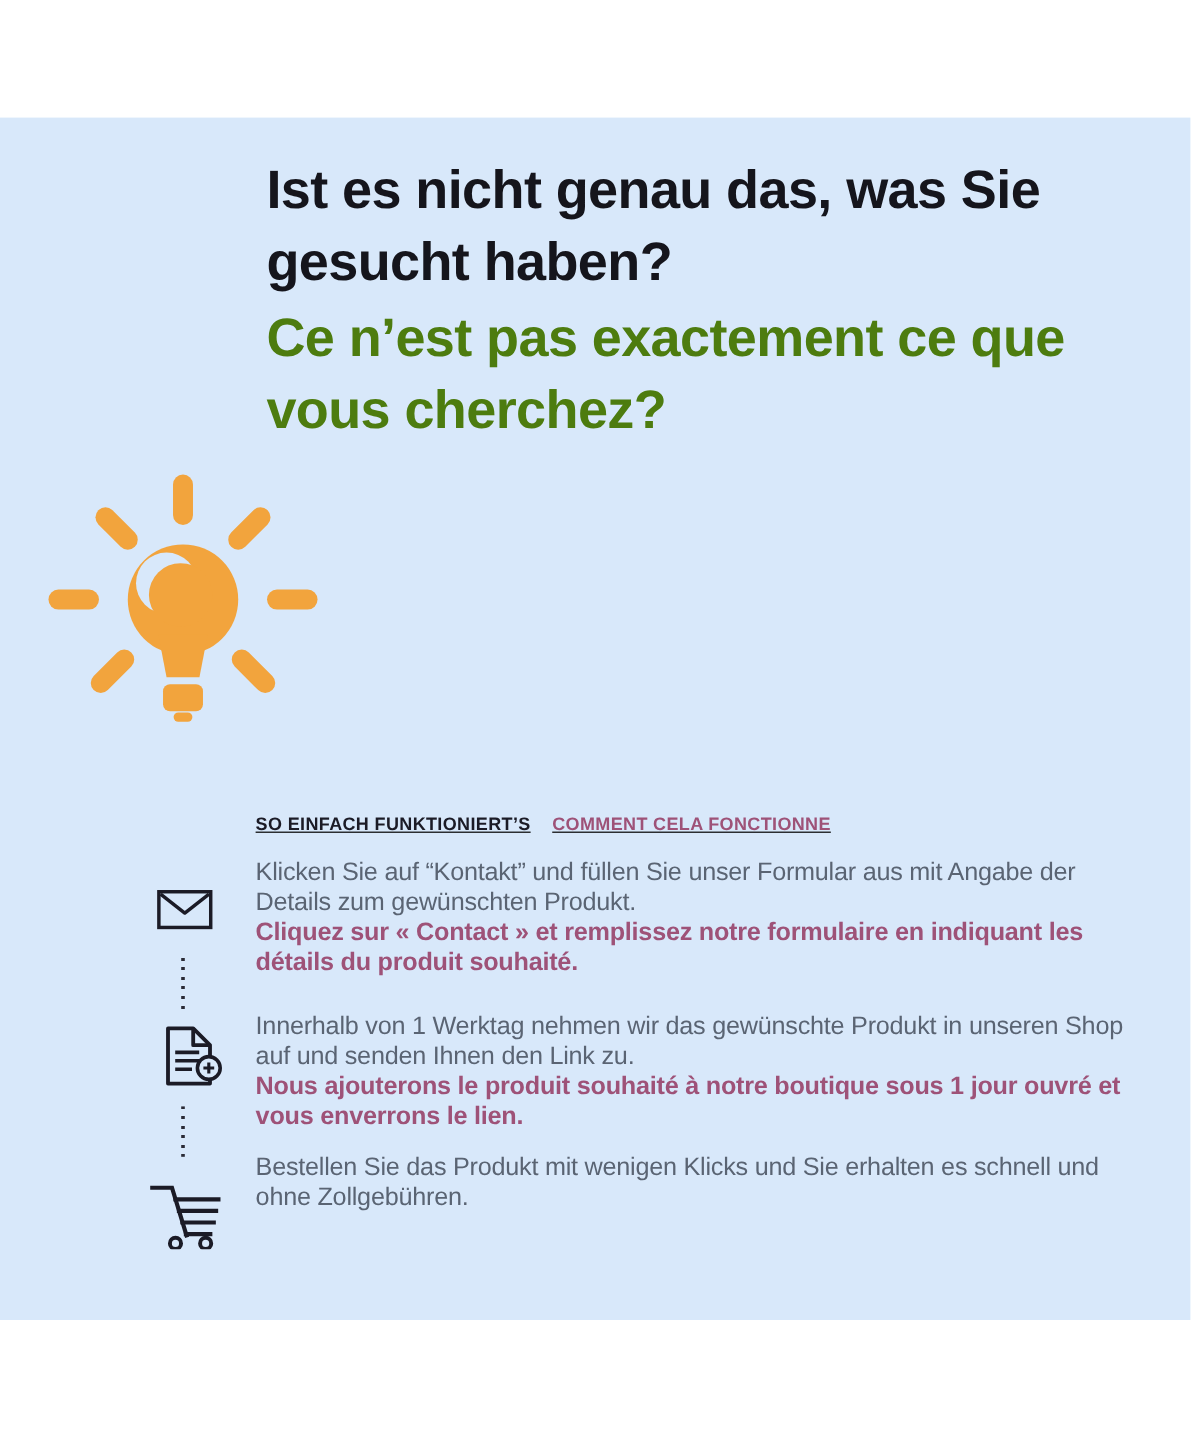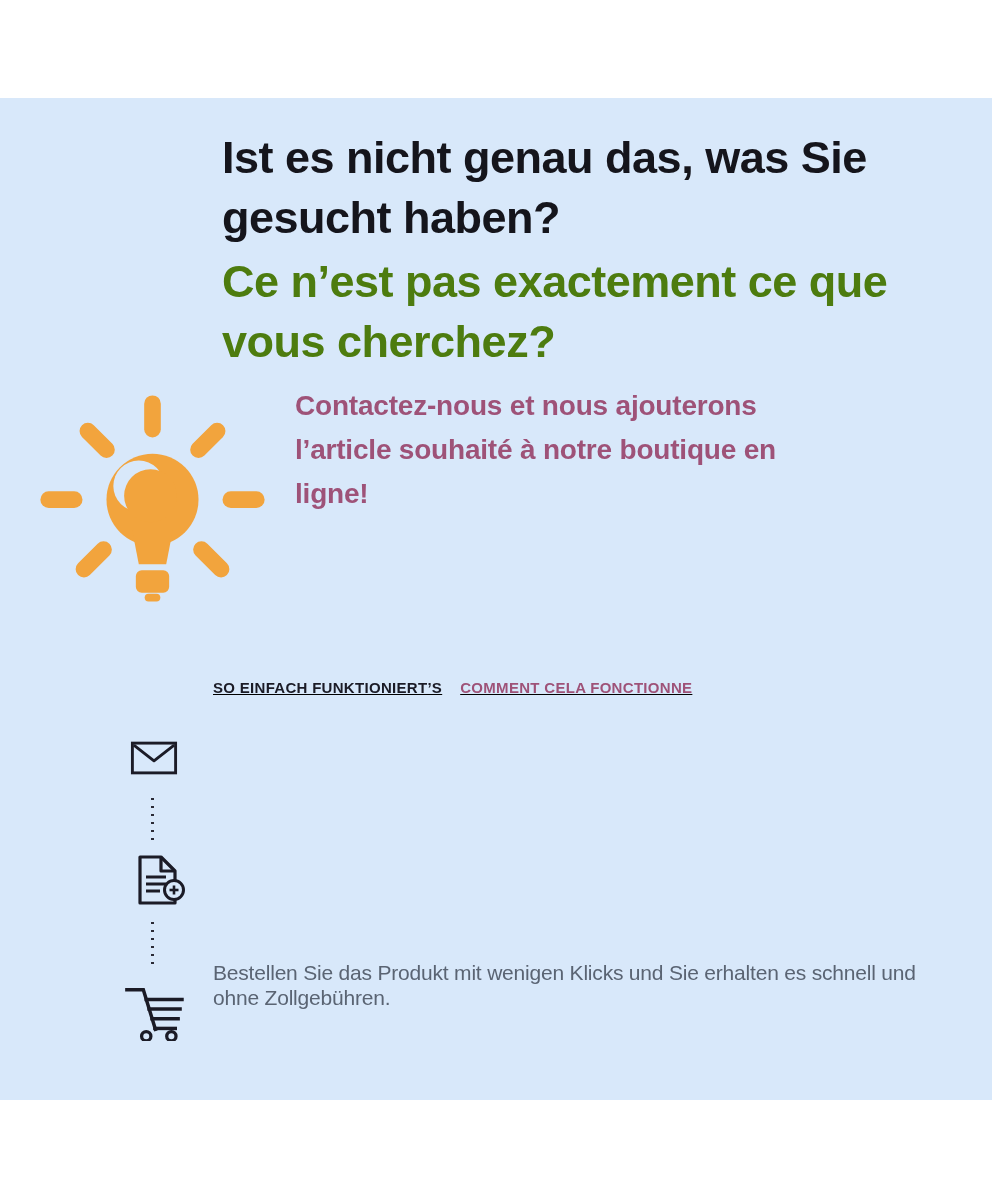--- a/index.html
+++ b/index.html
@@ -70,21 +70,20 @@
         <circle cx="120" cy="112" r="47" fill="#f2a43d"></circle>
         <circle cx="106" cy="98" r="26" fill="#d8e8fa"></circle>
         <circle cx="118" cy="108" r="27" fill="#f2a43d"></circle>
         <polygon points="99,142 141,142 134,178 106,178" fill="#f2a43d"></polygon>
         <rect x="103" y="184" width="34" height="23" rx="6" fill="#f2a43d"></rect>
         <rect x="112" y="208" width="16" height="8" rx="4" fill="#f2a43d"></rect>
       </svg>
     </div>
 
     <div class="intro">
-      <div class="intro-fr">Contactez-nous et nous ajouterons l’article souhaité à notre boutique en ligne!</div>
     </div>
 
     <div class="how-heading">
       <span class="how-de">SO EINFACH FUNKTIONIERT’S</span><span class="how-fr">COMMENT CELA FONCTIONNE</span>
     </div>
 
     <div class="step-icon icon-envelope">
       <svg width="48" height="36" viewBox="0 0 50 36" aria-hidden="true">
         <rect x="2.5" y="2.5" width="45" height="31" fill="none" stroke="#1b1b26" stroke-width="3"></rect>
         <path d="M4,4.5 L25,21 L46,4.5" fill="none" stroke="#1b1b26" stroke-width="3" stroke-linejoin="round"></path>
@@ -117,20 +116,28 @@
           <line x1="26" y1="17" x2="63" y2="17"></line>
           <line x1="29" y1="27" x2="61" y2="27"></line>
           <line x1="32" y1="37" x2="59" y2="37"></line>
           <line x1="35" y1="47" x2="56" y2="47"></line>
         </g>
         <circle cx="26" cy="55" r="4.8" fill="none" stroke="#1b1b26" stroke-width="3.4"></circle>
         <circle cx="52" cy="55" r="4.8" fill="none" stroke="#1b1b26" stroke-width="3.4"></circle>
       </svg>
     </div>
 
+    <div class="step-text step-1">
+      <div class="step-de">Klicken Sie auf “Kontakt” und füllen Sie unser Formular aus mit Angabe der Details zum gewünschten Produkt.</div>
+      <div class="step-fr">Cliquez sur « Contact » et remplissez notre formulaire en indiquant les détails du produit souhaité.</div>
+    </div>
 
+    <div class="step-text step-2">
+      <div class="step-de">Innerhalb von 1 Werktag nehmen wir das gewünschte Produkt in unseren Shop auf und senden Ihnen den Link zu.</div>
+      <div class="step-fr">Nous ajouterons le produit souhaité à notre boutique sous 1 jour ouvré et vous enverrons le lien.</div>
+    </div>
 
     <div class="step-text step-3">
       <div class="step-de">Bestellen Sie das Produkt mit wenigen Klicks und Sie erhalten es schnell und ohne Zollgebühren.</div>
     </div>
 
   </div>
 </div>
 
 </body></html>

